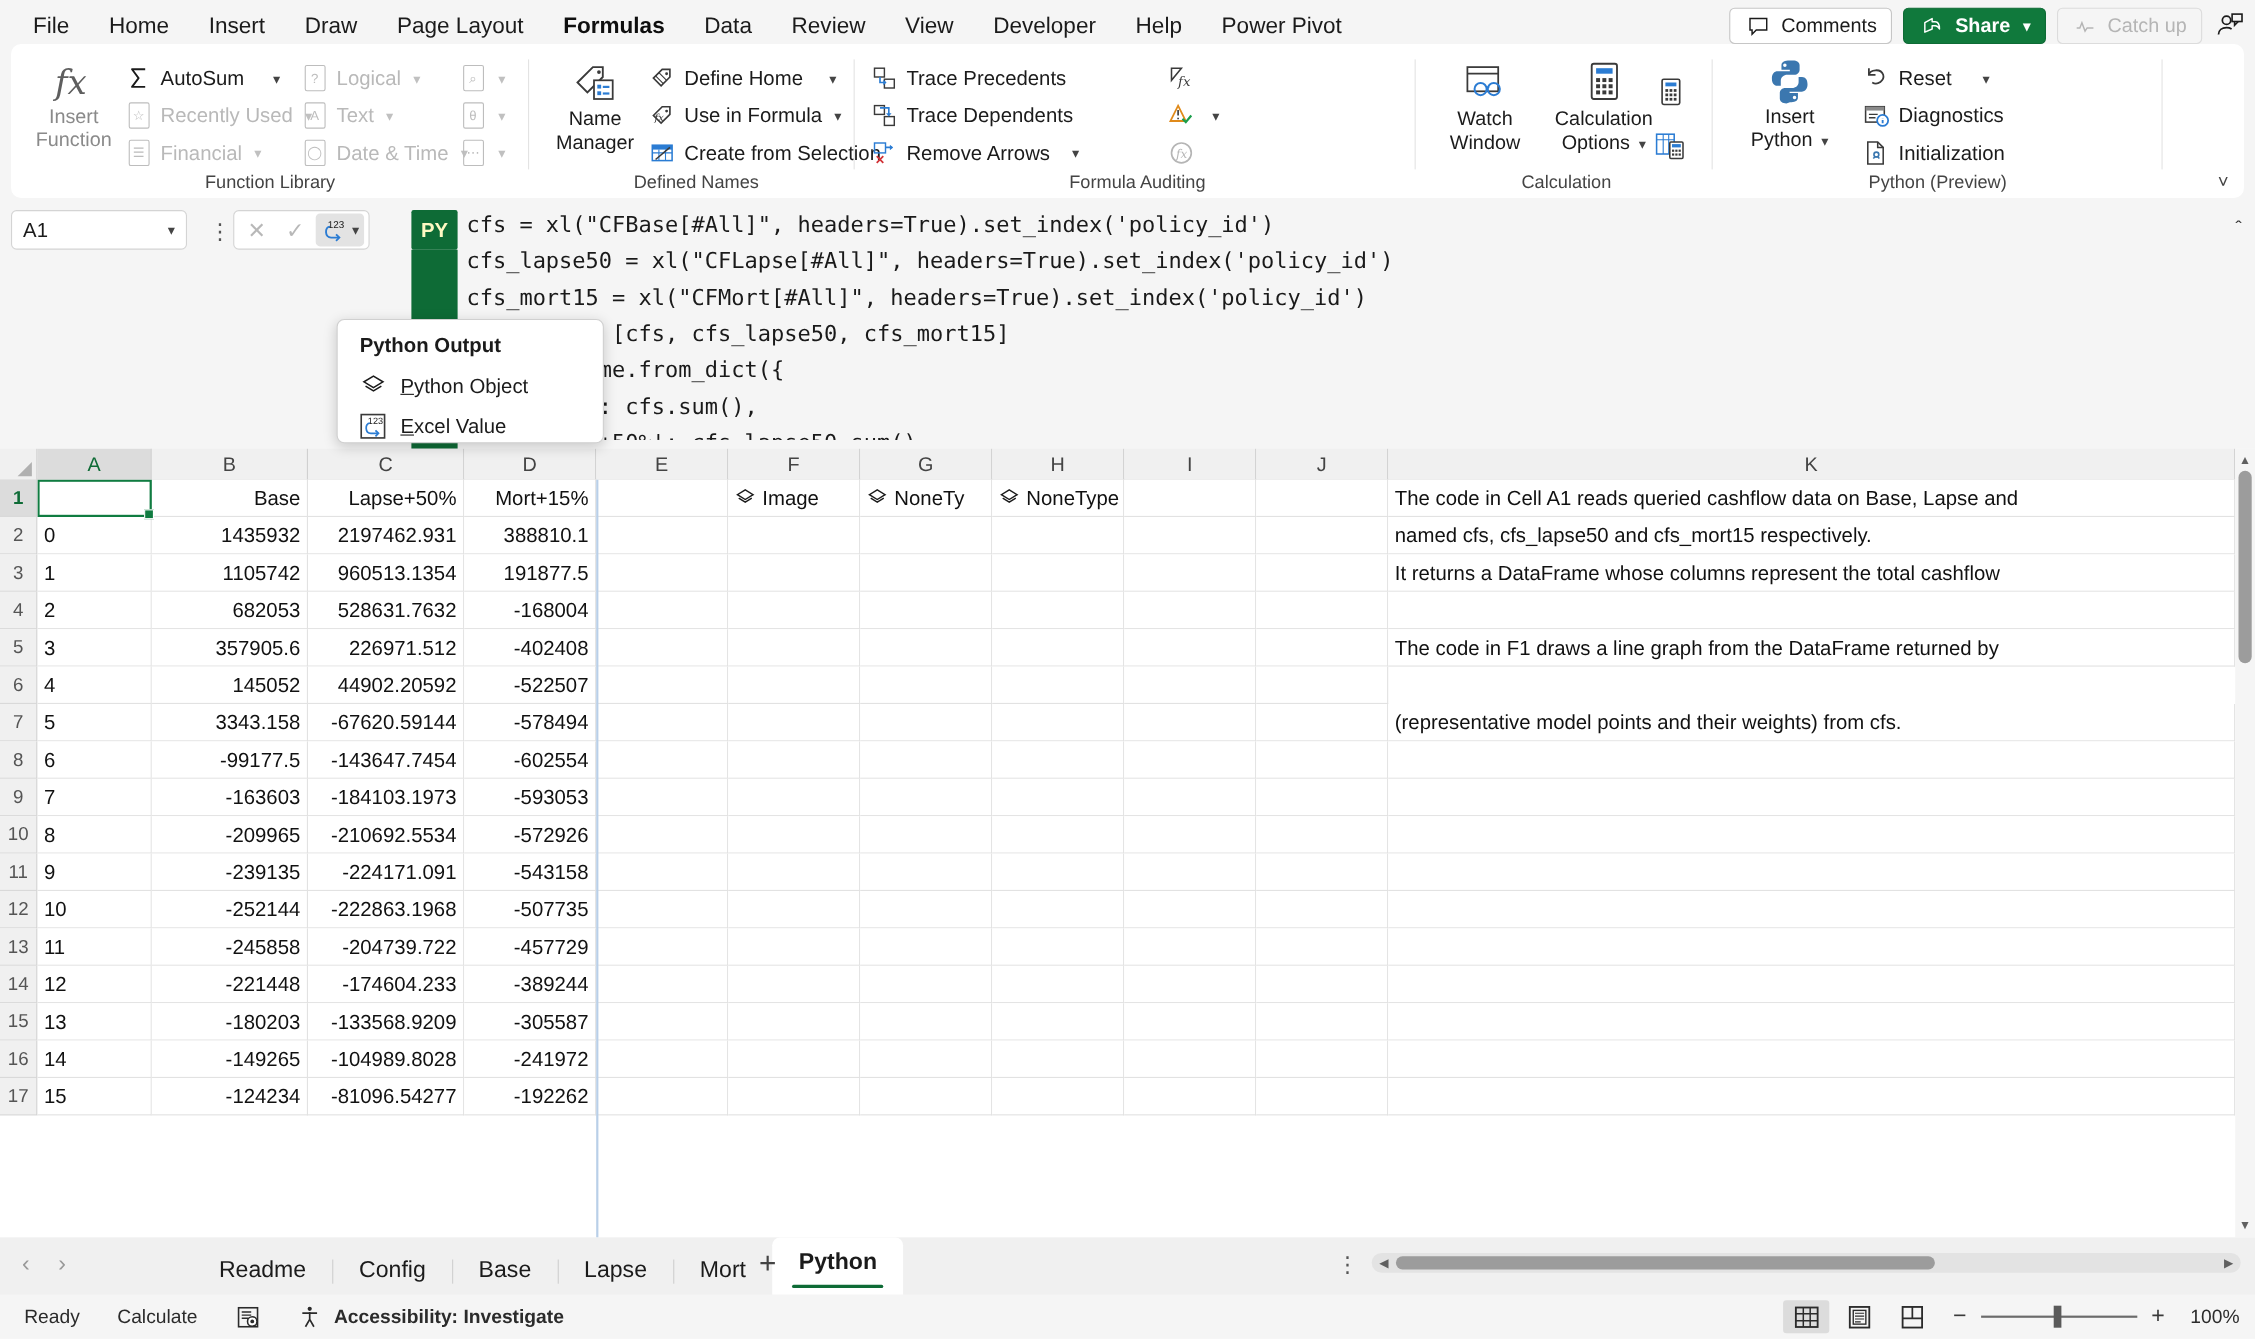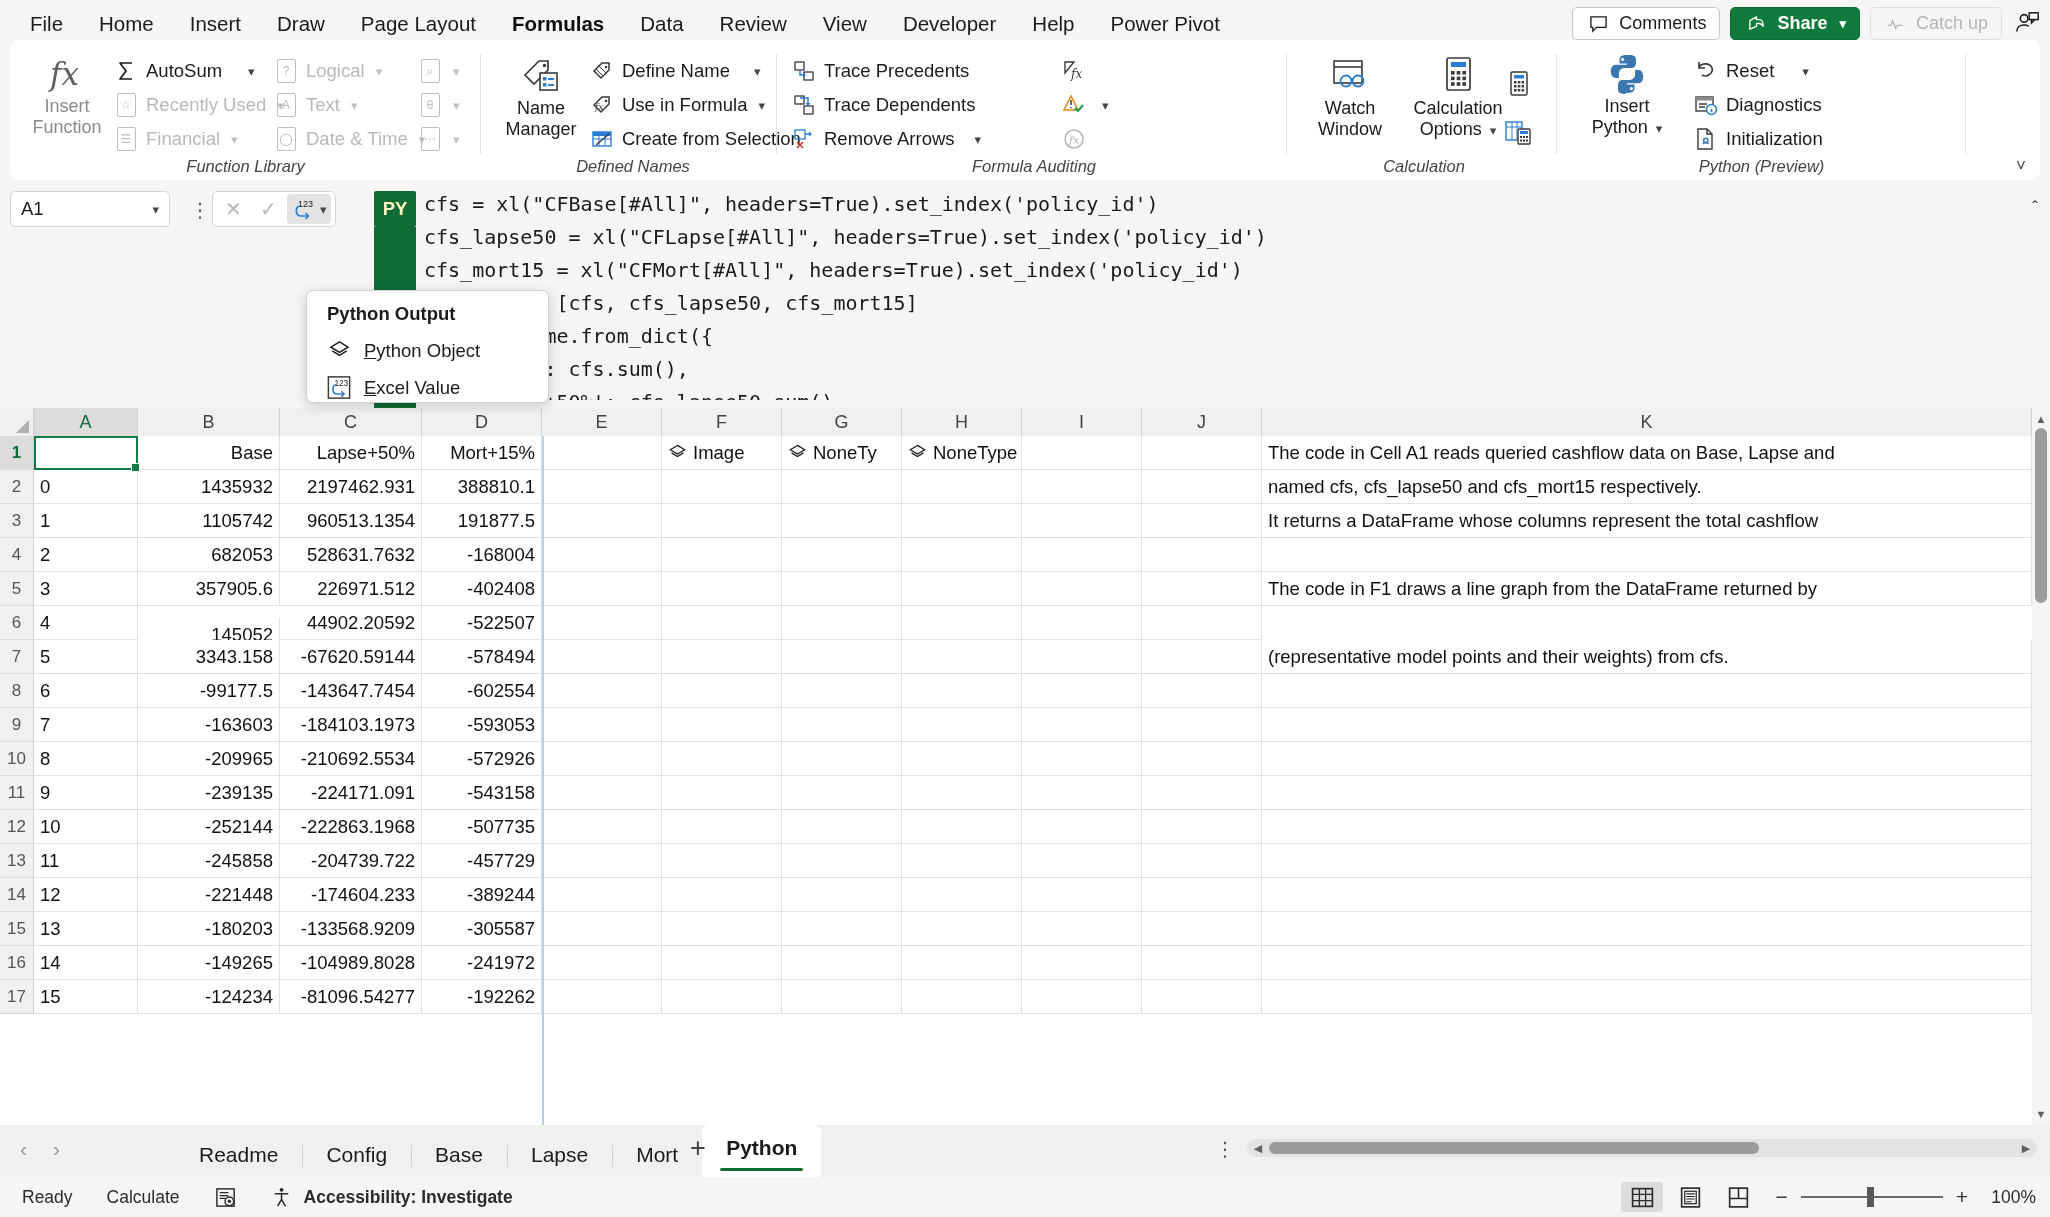--- a/index.html
+++ b/index.html
@@ -51,21 +51,21 @@
 
   
   .ribbon {
     position: absolute; top: 40px; left: 10px; width: 2030px; height: 140px;
     background: #ffffff; border-radius: 9px 9px 9px 9px;
   }
   .ribbon-inner { position: relative; width: 100%; height: 100%; }
   .grp { position: absolute; top: 6px; height: 134px; }
   .grp-label {
     position: absolute; bottom: 4px; width: 100%; text-align: center;
-    font-size: 16.5px; color: #444; white-space: nowrap; font-style: italic;
+    font-size: 16.5px; color: #444; white-space: nowrap;
   }
   .grp-sep {
     position: absolute; top: 14px; width: 1px; height: 100px; background: #e3e3e3;
   }
   .bigbtn {
     display:flex; flex-direction: column; align-items:center; justify-content:flex-start;
     width: 100%; cursor: pointer;
   }
   .bigbtn .lbl { font-size: 18px; color: #1b1b1b; text-align:center; line-height: 21px; }
   .bigbtn.disabled .lbl { color: #bdbdbd; }
@@ -388,21 +388,21 @@
       </div>
       <div style="position:absolute; left:102px; top:8px; width:190px;">
         <div class="smrow">
           <span class="ico">
             <svg width="22" height="22" viewBox="0 0 22 22">
                   <path d="M3 11 L11 3 h7 v7 L10 18 z" fill="none" stroke="#3a3a3a" stroke-width="1.5"></path>
                   <circle cx="15" cy="7" r="1.3" fill="#3a3a3a"></circle>
                   <path d="M5 9l7 7M8 6l7 7" stroke="#3a3a3a" stroke-width="1"></path>
                 </svg>
           </span>
-          <span>Define Name</span>
+          <span>Define Home</span>
           <span class="chev" style="margin-left:16px;">▾</span>
         </div>
         <div class="smrow">
           <span class="ico">
             <svg width="22" height="22" viewBox="0 0 22 22">
                   <path d="M3 11 L11 3 h7 v7 L10 18 z" fill="none" stroke="#3a3a3a" stroke-width="1.5"></path>
                   <circle cx="15" cy="7" r="1.3" fill="#3a3a3a"></circle>
                   <text x="4" y="16" font-family="DejaVu Serif, serif" font-style="italic" font-size="9" fill="#3a3a3a">fx</text>
                 </svg>
           </span>
@@ -809,21 +809,21 @@
             <div class="cell" style="width: 120px;"></div>
             <div class="cell" style="width: 120px;"></div>
             <div class="cell" style="width: 120px;"></div>
             <div class="cell" style="width: 120px;"></div>
             <div class="cell" style="width: 120px;"></div>
             <div class="cell" style="width: 120px;"></div>
             <div class="cell overflow" style="width: 770px;">The code in F1 draws a line graph from the DataFrame returned by</div>
           </div>
           <div class="row">
             <div class="cell" style="width: 104px;">4</div>
-            <div class="cell num" style="width: 142px; margin-top: 12px;">145052</div>
+            <div class="cell num" style="width: 142px;">145052</div>
             <div class="cell num" style="width: 142px;">44902.20592</div>
             <div class="cell num" style="width: 120px;">-522507</div>
             <div class="cell" style="width: 120px;"></div>
             <div class="cell" style="width: 120px;"></div>
             <div class="cell" style="width: 120px;"></div>
             <div class="cell" style="width: 120px;"></div>
             <div class="cell" style="width: 120px;"></div>
             <div class="cell" style="width: 120px;"></div>
           </div>
           <div class="row">

